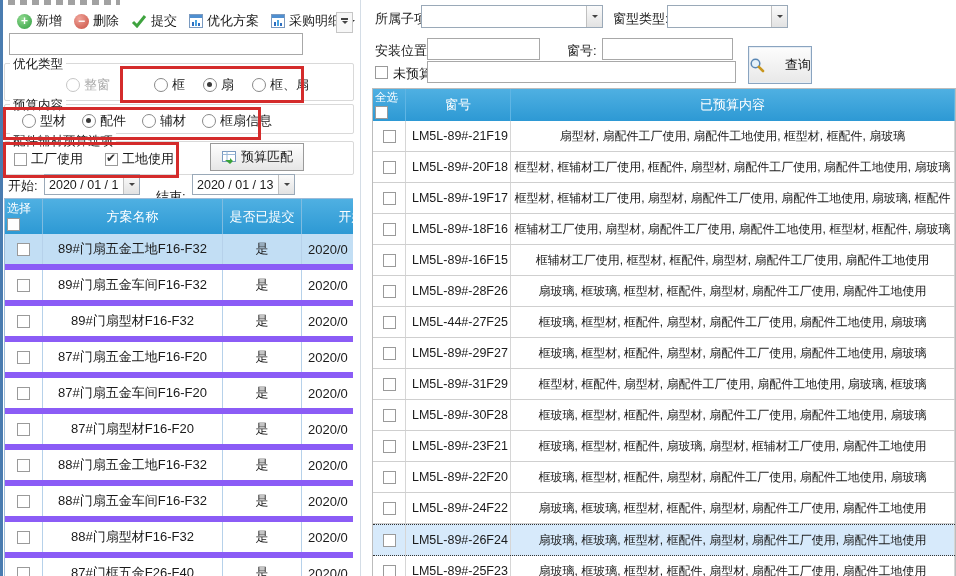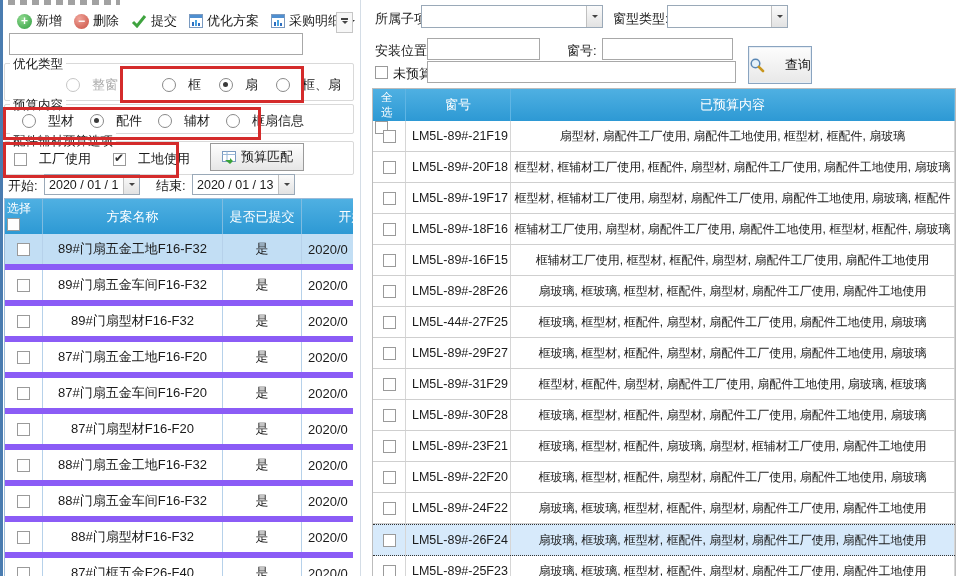--- a/index.html
+++ b/index.html
@@ -45,21 +45,21 @@
 
   
   .radio{position:relative;width:12px;height:12px;border:1px solid #8a8a8a;border-radius:50%;
     background:#fff;display:inline-block;flex:none;}
   .radio.on::after{content:"";position:absolute;left:3px;top:3px;width:5px;height:5px;
     border-radius:50%;background:#3a3a3a;}
   .radio.dis{border-color:#c6c6c6;}
   .cb{position:relative;width:13px;height:13px;border:1px solid #9a9a9a;background:#fff;
     display:inline-block;flex:none;box-sizing:border-box;}
   .cb.on::after{content:"✔";position:absolute;left:0px;top:-3px;font-size:12px;color:#333;}
-  .opt{display:inline-flex;align-items:center;gap:12px;font-size:13px;white-space:nowrap;}
+  .opt{display:inline-flex;align-items:center;gap:4px;font-size:13px;white-space:nowrap;}
   .opt.dis{color:#aaa;}
 
   
   .redbox{border:3px solid #d42b2b;background:transparent;pointer-events:none;z-index:40;}
   #rb1{left:120px;top:66px;width:178px;height:31px;}
   #rb2{left:3px;top:107px;width:252px;height:27px;}
   #rb3{left:3px;top:142px;width:170px;height:30px;}
 
   
   #matchbtn{left:210px;top:143px;width:92px;height:26px;border:1px solid #9a9a9a;
@@ -68,21 +68,21 @@
 
   
   .dlabel{font-size:13px;}
   .dpick{height:21px;border:1px solid #9aa9b8;background:#fff;display:flex;align-items:center;
     box-sizing:border-box;}
   .dpick .dtx{flex:1;font-size:12.5px;padding:0 4px;white-space:nowrap;}
   .dbtn{width:15px;height:100%;border-left:1px solid #c0c0c0;background:linear-gradient(#fbfbfb,#e2e2e2);
     display:flex;align-items:center;justify-content:center;}
   .dbtn i{width:0;height:0;border:3.5px solid transparent;border-top-color:#444;margin-top:3px;}
   #dl1{left:8px;top:177px;} #dp1{left:44px;top:174px;width:96px;}
-  #dl2{left:156px;top:177px;} #dp2{left:192px;top:174px;width:103px;}
+  #dl2{left:156px;top:188px;} #dp2{left:192px;top:174px;width:103px;}
 
   
   .thead{background:linear-gradient(#4fb0e2,#2d99d4);color:#fff;display:flex;}
   .hc{display:flex;align-items:center;justify-content:center;font-size:13px;box-sizing:border-box;}
   .cell{display:flex;align-items:center;justify-content:center;box-sizing:border-box;
     white-space:nowrap;overflow:hidden;}
 
   
   #ltable{left:4px;top:198px;width:348px;height:378px;overflow:hidden;background:#b91c1c;
     border-left:1px solid #9dbbd8;border-top:1px solid #9dbbd8;}
@@ -416,21 +416,21 @@
           <line x1="9.8" y1="9.8" x2="14" y2="14" stroke="#c8961e" stroke-width="2.6" stroke-linecap="round"></line>
         </svg>
     </span>
     <span>查询</span>
   </div>
 
   
   <div class="abs" id="rtable">
     <div class="thead">
       <div class="hc sel rc0">
-        <span style="font-size:11.5px;margin-left:6px;">全选</span>
+        <span style="font-size:11.5px;">全选</span>
         <span class="cb"></span>
       </div>
       <div class="hc rc1">窗号</div>
       <div class="hc rc2">已预算内容</div>
     </div>
     <div id="rrows">
         <div class="rrow">
           <div class="cell rc0">
             <span class="cb"></span>
           </div>

